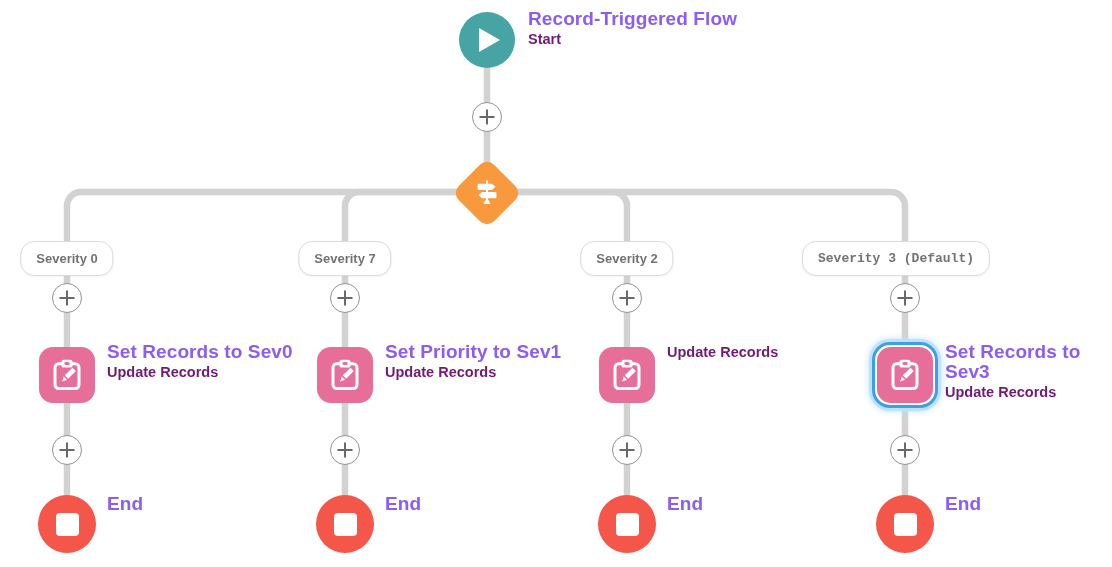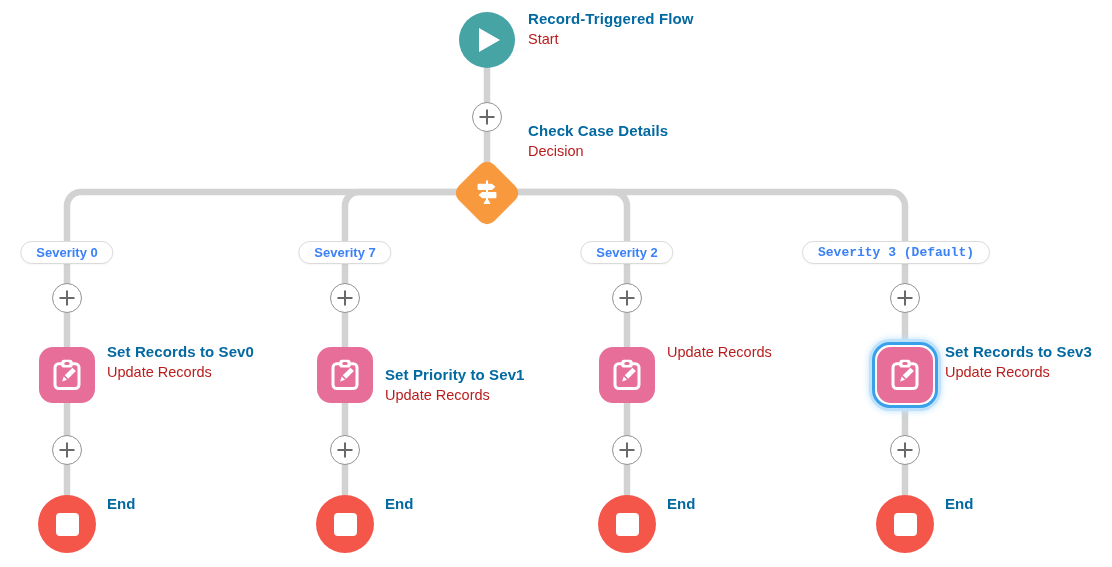--- a/index.html
+++ b/index.html
@@ -12,22 +12,22 @@
     --connector-gray:#D2D2D2;
   }
   *{margin:0;padding:0;box-sizing:border-box;}
   html,body{background:#fff;}
   body{font-family:"Liberation Sans","DejaVu Sans",sans-serif;}
   .canvas{position:relative;width:1112px;height:567px;background:#ffffff;overflow:hidden;}
   .connector-svg{position:absolute;left:0;top:0;z-index:1;}
 
   
   .label-block{position:absolute;z-index:5;}
-  .label-title{font-size:15px;font-weight:700;color:#0369a1;line-height:20px;letter-spacing:.1px;}
-  .label-sub{font-size:14.5px;font-weight:400;color:#b91c1c;line-height:20px;}
+  .label-title{font-size:19px;font-weight:700;color:#8b5cf6;line-height:20px;letter-spacing:.1px;}
+  .label-sub{font-size:14.5px;font-weight:700;color:#701a75;line-height:20px;}
 
   
   .start-circle{position:absolute;left:459px;top:12px;width:56px;height:56px;border-radius:50%;
     background:var(--start-teal);display:flex;align-items:center;justify-content:center;z-index:4;cursor:pointer;}
   .start-circle svg{margin-left:5px;}
 
   
   .plus{position:absolute;width:30px;height:30px;border-radius:50%;background:#fff;
     border:1.5px solid #949392;z-index:4;cursor:pointer;}
   .plus::before,.plus::after{content:"";position:absolute;left:50%;top:50%;background:#6B6967;
@@ -35,23 +35,23 @@
   .plus::before{width:15px;height:2px;}
   .plus::after{width:2px;height:15px;}
 
   
   .diamond{position:absolute;left:462px;top:168px;width:50px;height:50px;border-radius:10px;
     background:var(--decision-orange);transform:rotate(45deg);display:flex;align-items:center;justify-content:center;
     z-index:4;cursor:pointer;}
   .diamond svg{transform:rotate(-45deg);}
 
   
-  .pill{position:absolute;top:241px;height:23px;padding:0 15px;background:#fff;
+  .pill{position:absolute;top:241px;height:35px;padding:0 15px;background:#fff;
     border:1px solid #DBDBDB;border-radius:14px;display:flex;align-items:center;z-index:5;
-    font-size:13px;font-weight:700;color:#3b82f6;white-space:nowrap;transform:translateX(-50%);
+    font-size:13px;font-weight:700;color:#737373;white-space:nowrap;transform:translateX(-50%);
     box-shadow:0 1px 2px rgba(0,0,0,.04);}
 
   
   .icon-wrap{position:absolute;top:342px;width:66px;height:66px;border-radius:18px;
     border:3px solid transparent;padding:2px;background:transparent;display:flex;align-items:center;
     justify-content:center;z-index:4;cursor:pointer;}
   .icon-wrap.selected{background:#fff;border-color:var(--selection-blue);
     box-shadow:0 0 0 3px var(--selection-halo),0 0 7px 3px var(--selection-halo);}
   .node-icon{width:56px;height:56px;border-radius:14px;background:var(--update-pink);
     display:flex;align-items:center;justify-content:center;}
@@ -91,24 +91,20 @@
   <div class="diamond">
     <svg width="36" height="36" viewBox="0 0 48 48">
       <g fill="#fff">
         <rect x="22.6" y="7" width="2.8" height="29" rx="1.4"></rect>
         <path d="M13 11.5 h17.5 l4.8 4.2 l-4.8 4.2 H13 a1.6 1.6 0 0 1 -1.6 -1.6 v-5.2 a1.6 1.6 0 0 1 1.6 -1.6 Z"></path>
         <path d="M35 22.5 h-17.5 l-4.8 4.2 l4.8 4.2 H35 a1.6 1.6 0 0 0 1.6 -1.6 v-5.2 a1.6 1.6 0 0 0 -1.6 -1.6 Z"></path>
         <path d="M19.3 38.5 h9.4 l-2.4 -4.8 h-4.6 Z"></path>
       </g>
     </svg>
   </div>
-  <div class="label-block" style="left:528px;top:121px;">
-    <div class="label-title">Check Case Details</div>
-    <div class="label-sub">Decision</div>
-  </div>
 
   <div>
     <div class="pill" style="left:67px;">Severity 0</div>
     <button class="plus" style="left:52px;top:283px;"><span></span></button>
     <div class="icon-wrap" style="left:34px;">
       <div class="node-icon">
         <svg width="42" height="42" viewBox="0 0 56 56">
           <rect x="12" y="13" width="32" height="33" rx="5" fill="none" stroke="#fff" stroke-width="4"></rect>
           <rect x="20.5" y="7.5" width="15" height="10.5" rx="3.5" fill="#fff"></rect>
           <rect x="24.5" y="10.5" width="7" height="4" rx="2" fill="#E66E98"></rect>
@@ -141,21 +137,21 @@
           <rect x="12" y="13" width="32" height="33" rx="5" fill="none" stroke="#fff" stroke-width="4"></rect>
           <rect x="20.5" y="7.5" width="15" height="10.5" rx="3.5" fill="#fff"></rect>
           <rect x="24.5" y="10.5" width="7" height="4" rx="2" fill="#E66E98"></rect>
           <g transform="rotate(45 28 30)">
             <rect x="24.8" y="16.5" width="6.4" height="14.5" fill="#fff"></rect>
             <path d="M24.8 33 h6.4 l-3.2 6.2 z" fill="#fff"></path>
           </g>
         </svg>
       </div>
     </div>
-    <div class="label-block" style="left:385px;top:342px;margin-top:23px;">
+    <div class="label-block" style="left:385px;top:342px;">
       <div class="label-title">Set Priority to Sev1</div>
       <div class="label-sub">Update Records</div>
     </div>
     <button class="plus" style="left:330px;top:435px;"><span></span></button>
     <div class="end-circle" style="left:316px;">
       <div class="end-square"></div>
     </div>
     <div class="label-block" style="left:385px;top:494px;">
       <div class="label-title">End</div>
     </div>

